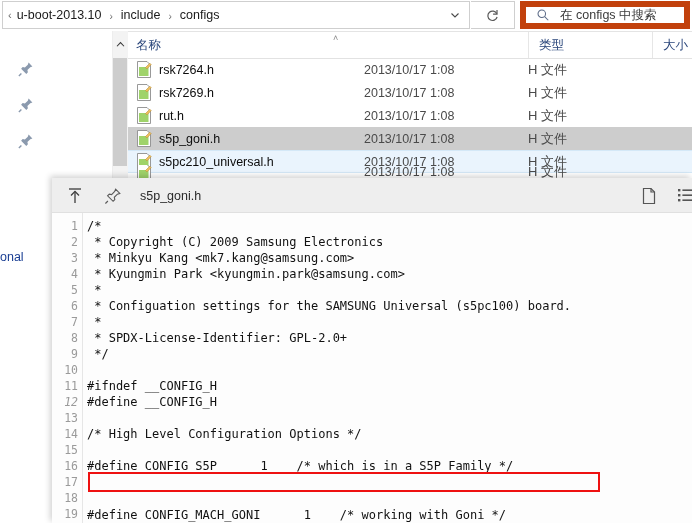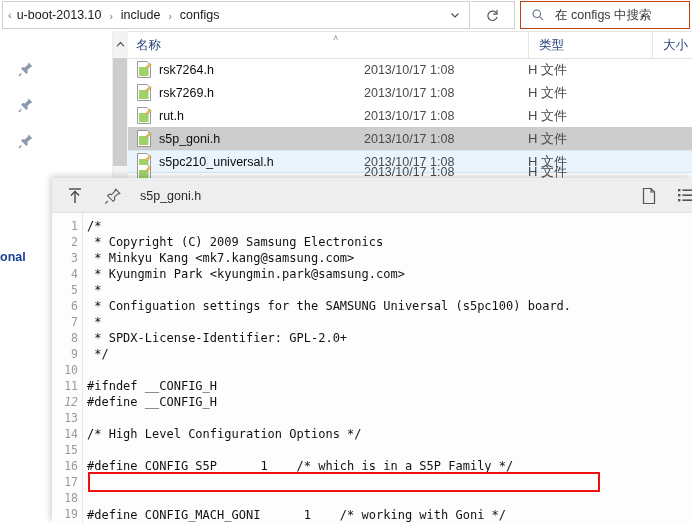--- a/index.html
+++ b/index.html
@@ -73,21 +73,21 @@
     border: 1px solid #cfcfcf;
     border-left: none;
     box-sizing: border-box;
     background: #ffffff;
     display: flex; align-items: center; justify-content: center;
   }
   .search-box {
     position: absolute;
     left: 520px; top: 1px;
     width: 170px; height: 28px;
-    border: 1px solid #c2410c;
+    border: 6px solid #c2410c;
     box-sizing: border-box;
     background: #ffffff;
     display: flex; align-items: center;
     padding-left: 10px;
   }
   .search-ph {
     font-size: 12.5px;
     color: #3a3a3a;
     margin-left: 10px;
     white-space: nowrap;
@@ -104,21 +104,20 @@
     position: absolute;
     left: 18px;
     width: 16px; height: 16px;
   }
   .nav-label-cut {
     position: absolute;
     left: 0px; top: 219px;
     font-size: 12.5px;
     color: #1b3f94;
     white-space: nowrap;
-    font-weight: bold;
   }
   
   .nav-scroll-track {
     position: absolute;
     left: 112px; top: 31px;
     width: 16px; height: 492px;
     background: #f3f3f3;
     border-left: 1px solid #ededed;
     box-sizing: border-box;
   }

